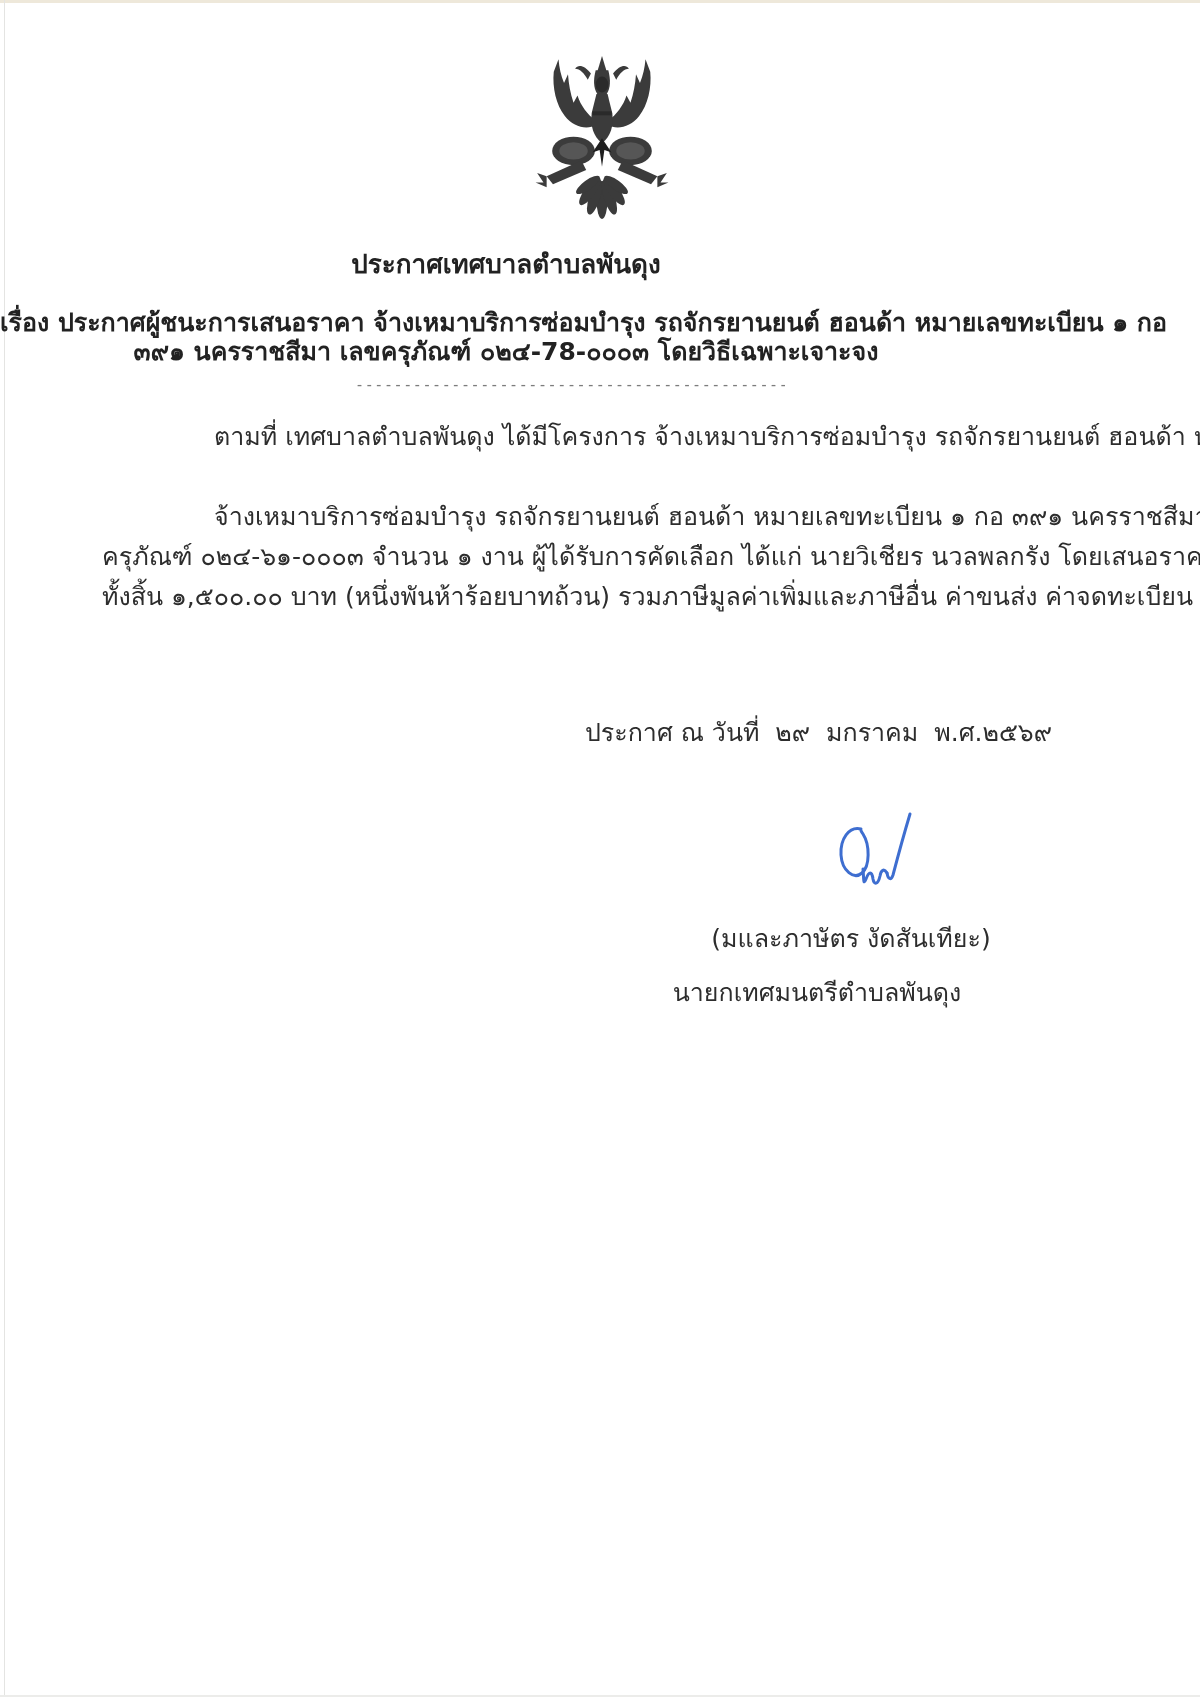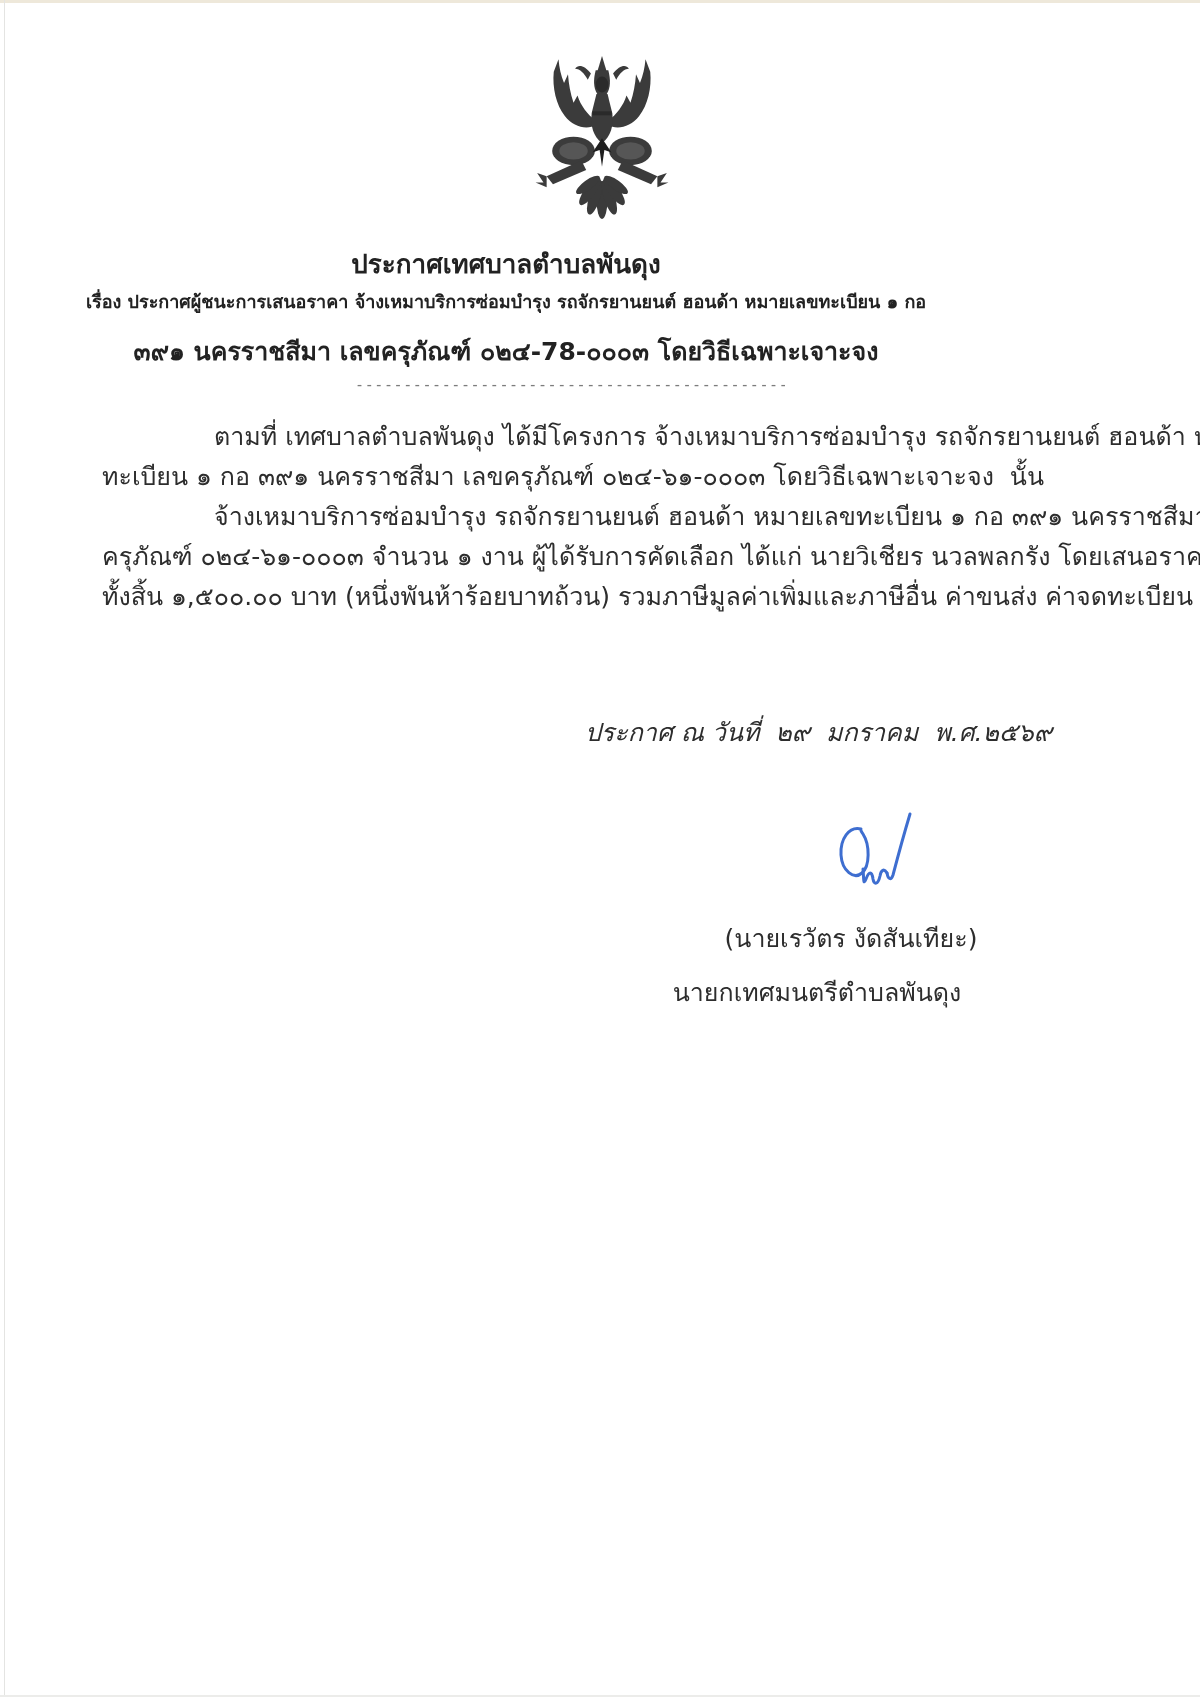--- a/index.html
+++ b/index.html
@@ -17,42 +17,42 @@
   .scan-left{position:absolute;top:0;left:4px;width:1px;height:100%;background:#e4e4e2;}
   .scan-bottom{position:absolute;bottom:0;left:0;width:100%;height:2px;background:#ececea;}
 
   .emblem{position:absolute;left:520px;top:56px;width:164px;height:174px;}
 
   .title-line{
     position:absolute;left:0;width:1012px;text-align:center;
     font-size:26px;font-weight:700;color:#222;white-space:pre;
   }
   .t1{top:243px;}
-  .t2{top:287px;font-size:18px;}
+  .t2{top:302px;font-size:25px;}
   .t3{top:331px;font-size:25px;}
 
   .divider{
     position:absolute;top:376px;left:355px;width:430px;
     color:#7c7c7c;font-size:15px;letter-spacing:.6px;white-space:nowrap;overflow:hidden;
     font-family:"DejaVu Sans Mono","Liberation Mono",monospace;
   }
 
   .body-line{
     position:absolute;left:102px;width:990px;
     font-size:25px;line-height:30px;color:#2d2d2d;white-space:pre;
   }
   .indent{padding-left:112px;}
 
   .b1{top:422px;}  .b2{top:462px;}
   .b3{top:502px;}  .b4{top:542px;}
   .b5{top:582px;}  .b6{top:622px;}
 
   .date-line{
     position:absolute;top:712px;left:585px;
-    font-size:25px;color:#2d2d2d;white-space:pre;font-style:italic;
+    font-size:25px;color:#2d2d2d;white-space:pre;
   }
 
   .signature{position:absolute;left:830px;top:806px;width:92px;height:90px;}
 
   .signer-name{
     position:absolute;top:918px;left:701px;width:300px;text-align:center;
     font-size:25px;color:#2d2d2d;white-space:pre;
   }
   .signer-title{
     position:absolute;top:972px;left:667px;width:300px;text-align:center;
@@ -110,32 +110,31 @@
       </g>
     </g>
   </svg>
 
   <div class="title-line t1">ประกาศเทศบาลตำบลพันดุง</div>
   <div class="title-line t2">เรื่อง ประกาศผู้ชนะการเสนอราคา จ้างเหมาบริการซ่อมบำรุง รถจักรยานยนต์ ฮอนด้า หมายเลขทะเบียน ๑ กอ</div>
   <div class="title-line t3">๓๙๑ นครราชสีมา เลขครุภัณฑ์ ๐๒๔-78-๐๐๐๓ โดยวิธีเฉพาะเจาะจง</div>
   <div class="divider">-----------------------------------------------------------------</div>
 
   <div class="body-line b1 indent">ตามที่ เทศบาลตำบลพันดุง ได้มีโครงการ จ้างเหมาบริการซ่อมบำรุง รถจักรยานยนต์ ฮอนด้า หมายเลข</div>
-  <div class="body-line b2">ทะเบียน ๑ กอ ๓๙๑ นครราชสีมา เลขครุภัณฑ์ ๐๒๔-๖๑-๐๐๐๓ โดยวิธีเฉพาะเจาะจง  นั้น</div>
 
   <div class="body-line b3 indent">จ้างเหมาบริการซ่อมบำรุง รถจักรยานยนต์ ฮอนด้า หมายเลขทะเบียน ๑ กอ ๓๙๑ นครราชสีมา เลข</div>
   <div class="body-line b4">ครุภัณฑ์ ๐๒๔-๖๑-๐๐๐๓ จำนวน ๑ งาน ผู้ได้รับการคัดเลือก ได้แก่ นายวิเชียร นวลพลกรัง โดยเสนอราคา เป็นเงิน</div>
   <div class="body-line b5">ทั้งสิ้น ๑,๕๐๐.๐๐ บาท (หนึ่งพันห้าร้อยบาทถ้วน) รวมภาษีมูลค่าเพิ่มและภาษีอื่น ค่าขนส่ง ค่าจดทะเบียน และค่าใช้</div>
 
   <div class="date-line">ประกาศ ณ วันที่  ๒๙  มกราคม  พ.ศ.๒๕๖๙</div>
 
   <svg class="signature" viewBox="0 0 92 90" xmlns="http://www.w3.org/2000/svg">
     <g fill="none" stroke="#3e6ed0" stroke-width="3" stroke-linecap="round" stroke-linejoin="round">
       <path d="M31,23 C19,20 10,33 11,49 C12,65 24,74 32,67 C40,60 40,39 33,28 C31,25 30,23 31,23 Z"></path>
       <path d="M33,63 C34,73 33,80 36,73 C39,65 42,65 43,73 C44,79 48,79 50,70 C51,64 54,62 57,67"></path>
       <path d="M57,67 C58,73 61,75 63,69 C68,50 74,28 80,8"></path>
     </g>
   </svg>
 
-  <div class="signer-name">(นายเรวัตร งัดสันเทียะ)</div>
+  <div class="signer-name">(มและภาษัตร งัดสันเทียะ)</div>
   <div class="signer-title">นายกเทศมนตรีตำบลพันดุง</div>
 
 </div>
 
 </body></html>

